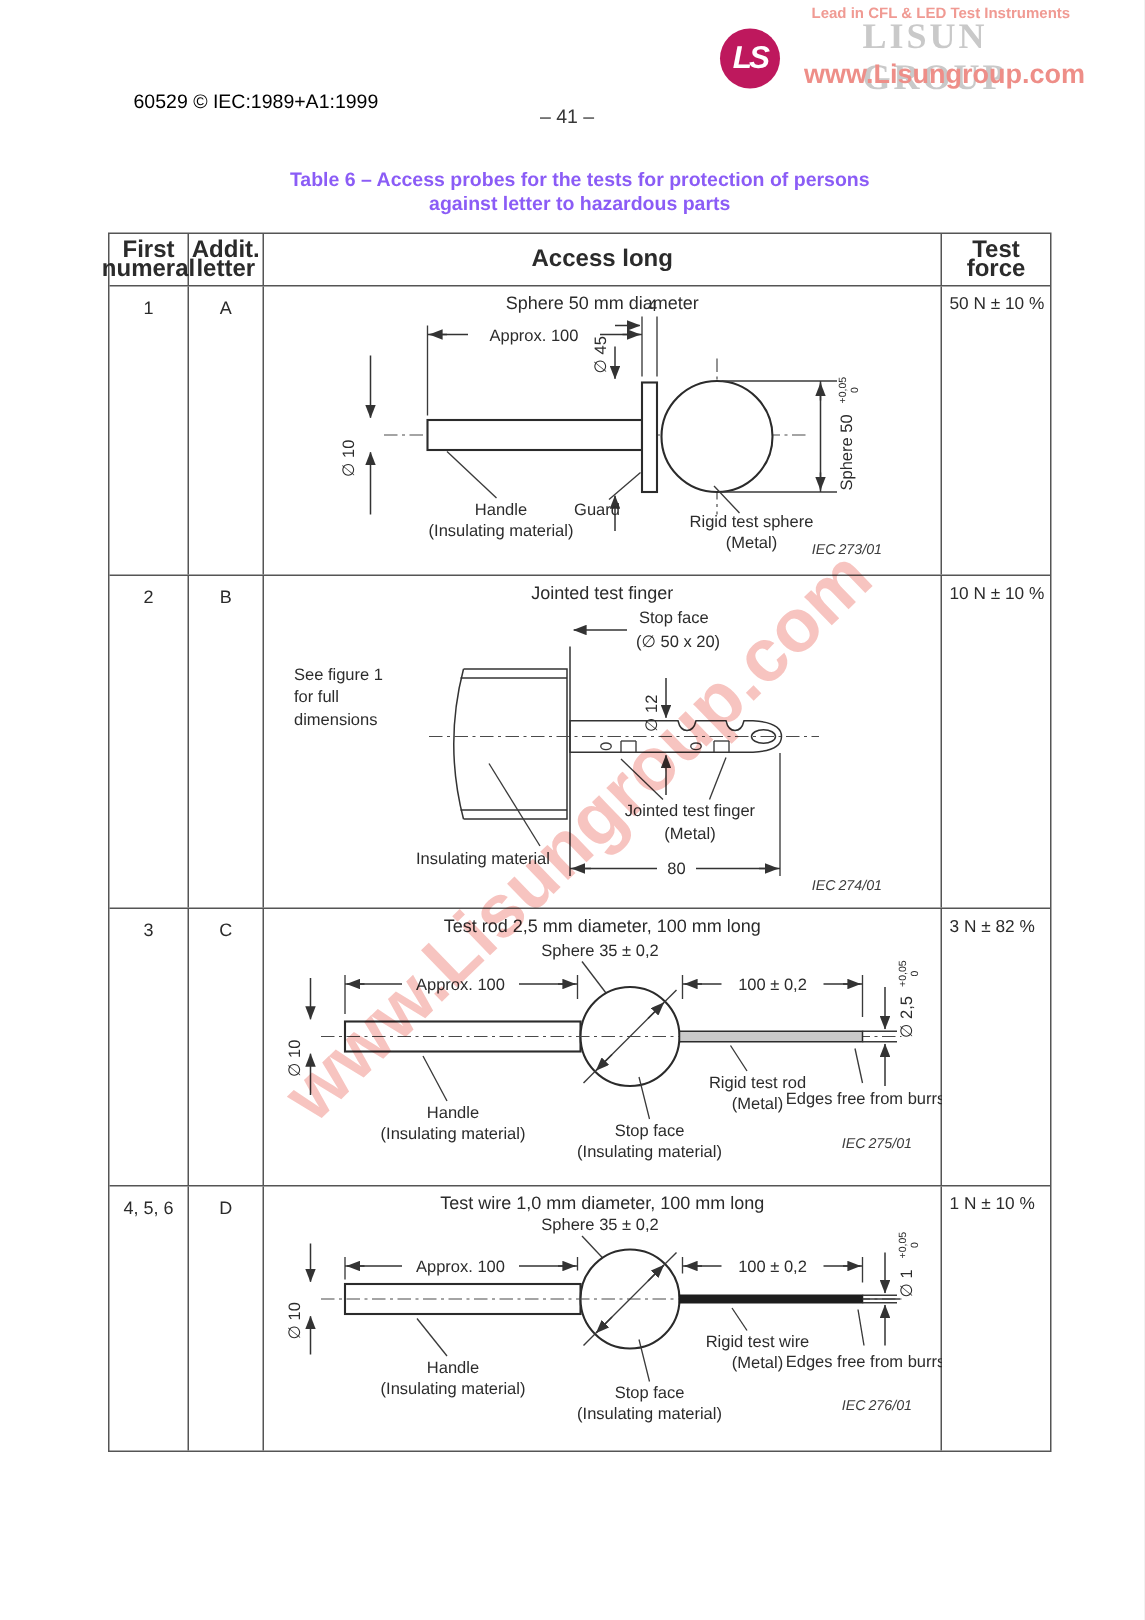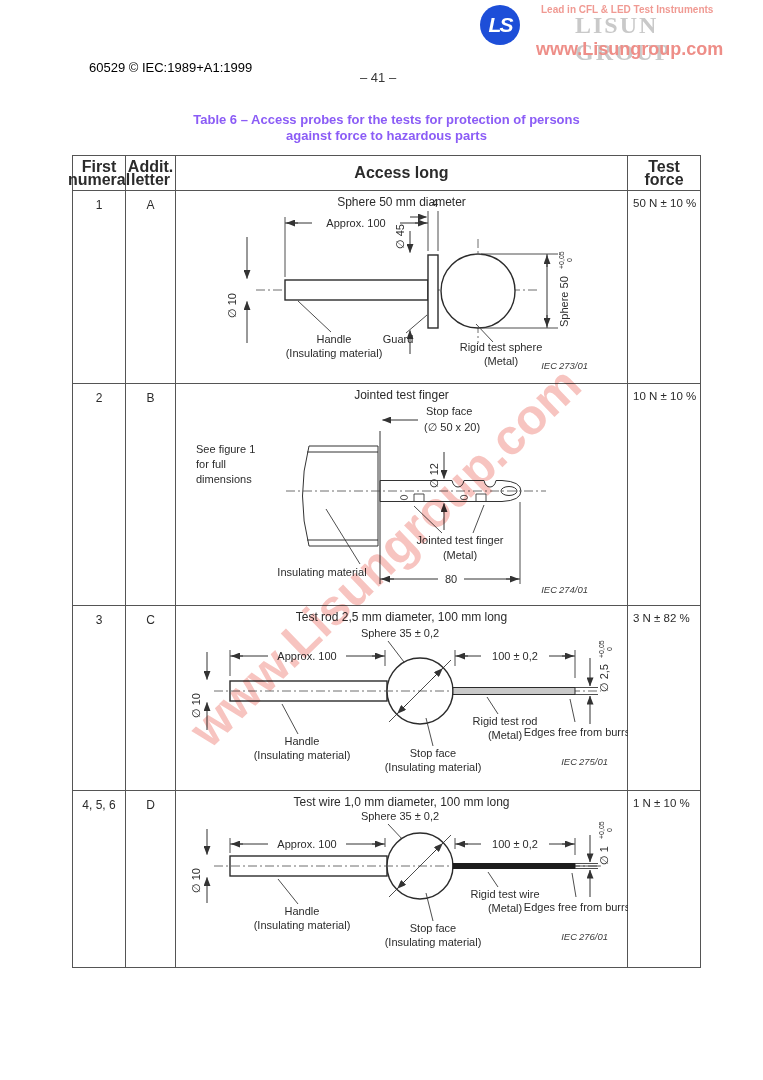--- a/index.html
+++ b/index.html
@@ -1,21 +1,21 @@
 <!DOCTYPE html>
 <html><head>
 <meta charset="utf-8">
 <style>
   html,body{margin:0;padding:0;background:#e8e8e8;}
   .page{position:relative;width:763px;height:1080px;background:#ffffff;margin:0 auto;
         font-family:"Liberation Sans",sans-serif;color:#2e2e2e;overflow:hidden;}
 
   
-  .logo-circle{position:absolute;left:480px;top:5px;width:40px;height:40px;border-radius:50%;
-               background:#1d4ed8;display:flex;align-items:center;justify-content:center;text-align:right;}
+  .logo-circle{position:absolute;left:480px;top:19px;width:40px;height:40px;border-radius:50%;
+               background:#be185d;display:flex;align-items:center;justify-content:center;text-align:right;}
   .logo-monogram{color:#ffffff;font-weight:bold;font-size:21px;font-style:italic;letter-spacing:-2px;}
   .logo-tagline{position:absolute;left:541px;top:4px;font-size:10px;font-weight:bold;color:#f09a93;}
   .logo-name{position:absolute;left:543px;top:12px;font-family:"Liberation Serif",serif;
              font-size:24px;font-weight:bold;color:#c9c9c9;letter-spacing:2px;margin-left:32px;}
   .logo-url{position:absolute;left:536px;top:39px;font-size:18px;font-weight:bold;color:#ee8e88;}
 
   
   .doc-ref{position:absolute;left:89px;top:60px;font-size:13px;color:#000000;}
   .page-num{position:absolute;left:360px;top:70px;font-size:13px;color:#383838;}
   .tbl-title{position:absolute;left:72px;top:112px;width:629px;text-align:center;
@@ -71,21 +71,21 @@
     <span class="logo-monogram">LS</span>
   </div>
   <div class="logo-tagline">Lead in CFL &amp; LED Test Instruments</div>
   <div class="logo-name">LISUN GROUP</div>
   <div class="logo-url">www.Lisungroup.com</div>
 
   <div class="doc-ref">60529 © IEC:1989+A1:1999</div>
   <div class="page-num">– 41 –</div>
   <div class="tbl-title">
     <div>Table 6 – Access probes for the tests for protection of persons</div>
-    <div>against force to hazardous parts</div>
+    <div>against letter to hazardous parts</div>
   </div>
 
   <div class="tbl">
 
     <div class="trow hrow">
       <div class="cell c1 hcell">
         <span>First</span>
         <span>numeral</span>
       </div>
       <div class="cell c2 hcell">

